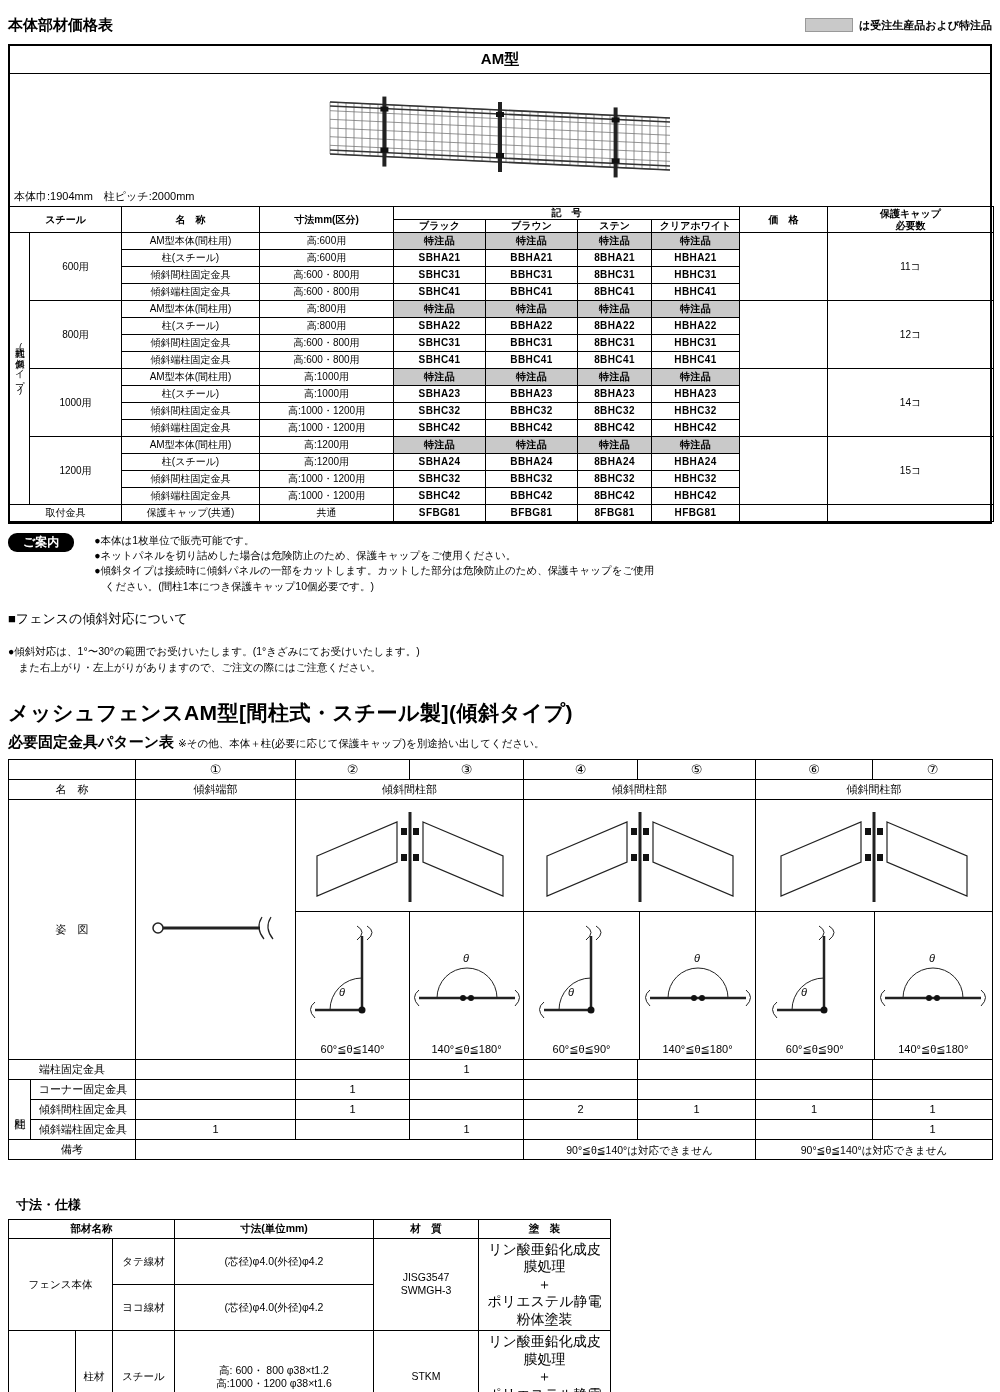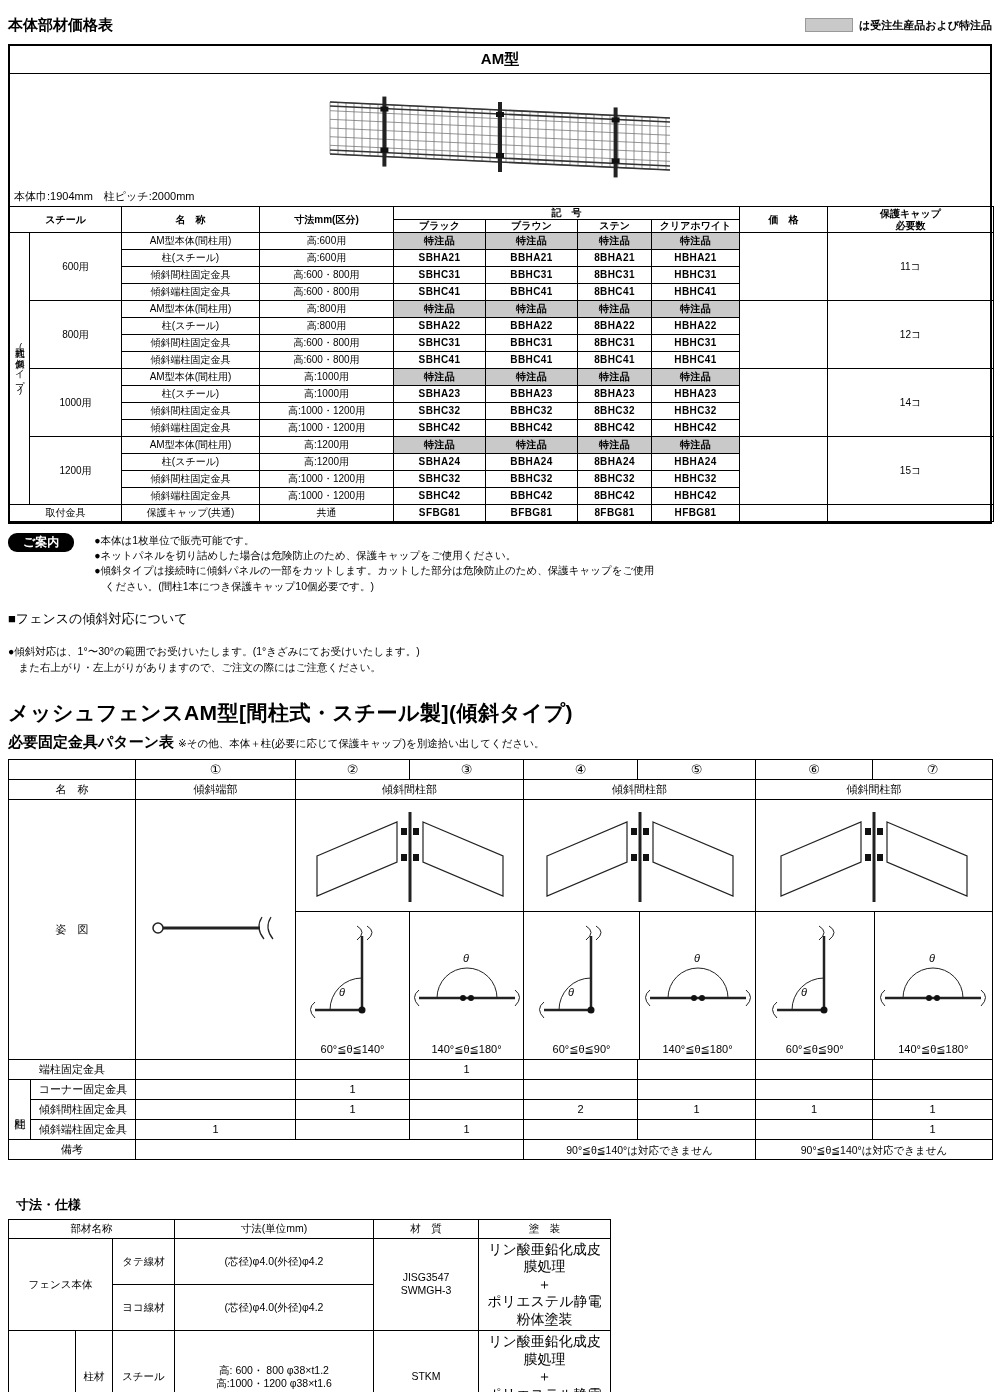--- a/index.html
+++ b/index.html
@@ -51,21 +51,21 @@
   .angle + .angle{border-left:1px solid #000}
   .alabel{position:absolute;bottom:3px;left:0;right:0;text-align:center;font-size:11px}
   .vlabel2{writing-mode:vertical-rl;text-orientation:upright;font-size:11px}
   .blbl{text-align:left;padding-left:6px}
   .tcenter{text-align:center}
   .remark{font-size:10.5px}
 
   .spec-heading{font-size:13px;font-weight:bold;margin:36px 8px 5px}
   .spec-table{width:602px;font-size:10.5px}
   .spec-table th,.spec-table td{border:1px solid #000;text-align:center;padding:2px 4px;line-height:1.25}
-  .spec-table th{height:18px;font-weight:normal}
+  .spec-table th{height:18px;font-weight:bold}
   .spec-table .r-sm{height:28px}
   .spec-table .r-lg{height:50px}
   .coating{font-size:14px;line-height:1.3;white-space:pre-line}
   .mat{white-space:pre-line;line-height:1.35}
   .sizeL{text-align:left;white-space:pre-line;line-height:1.5;padding-left:8px}
 </style>
 </head>
 <body>
 
 <div class="page">

